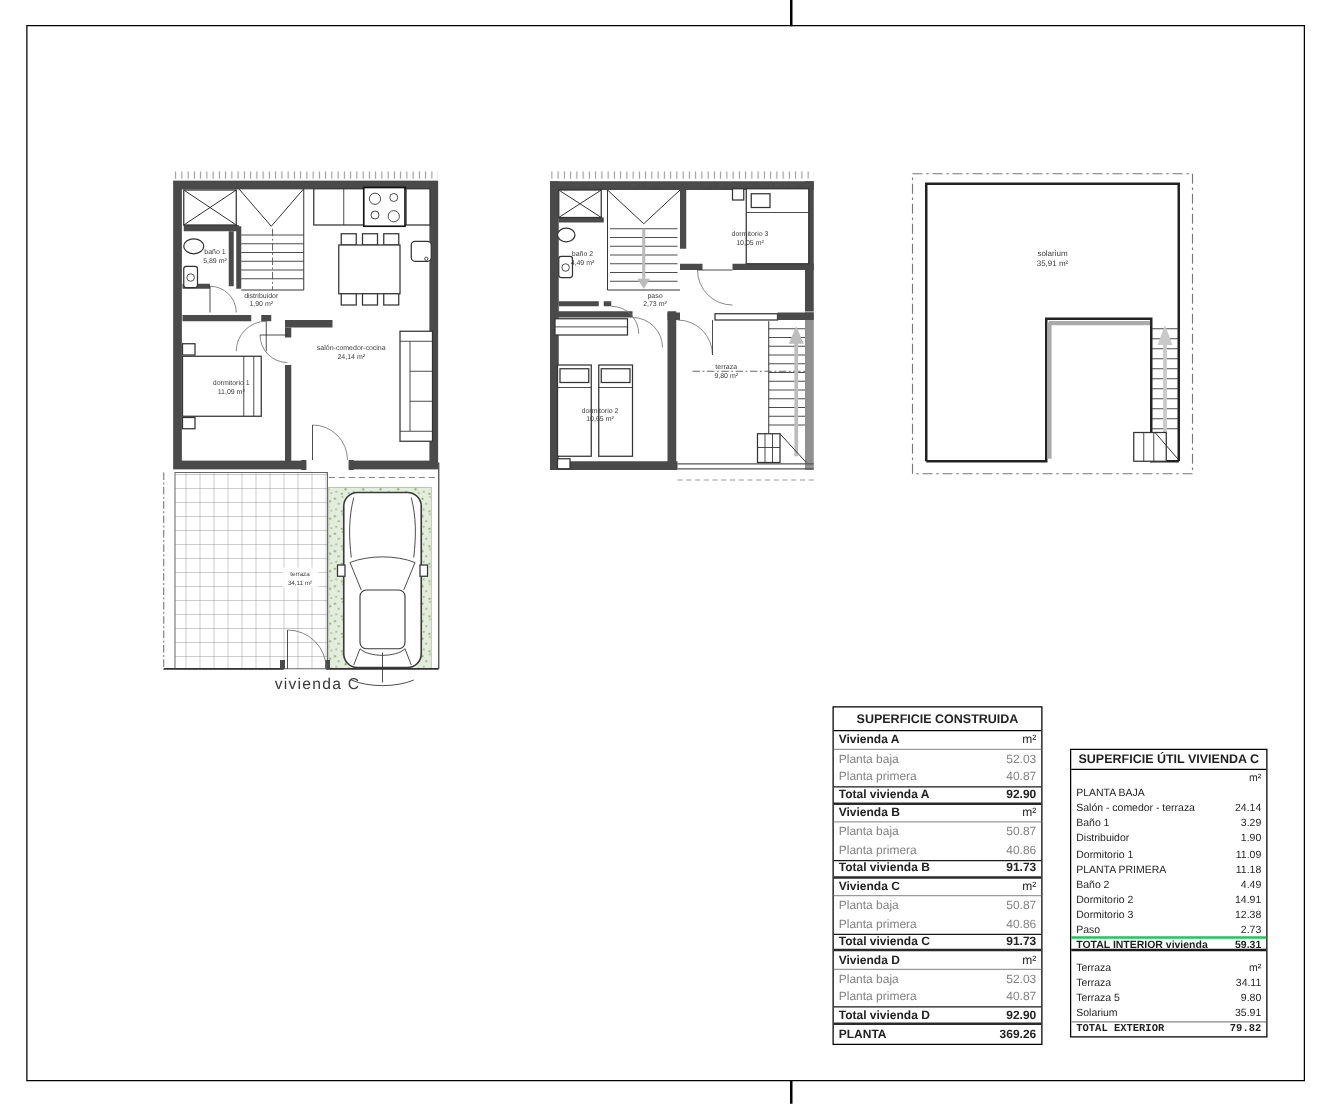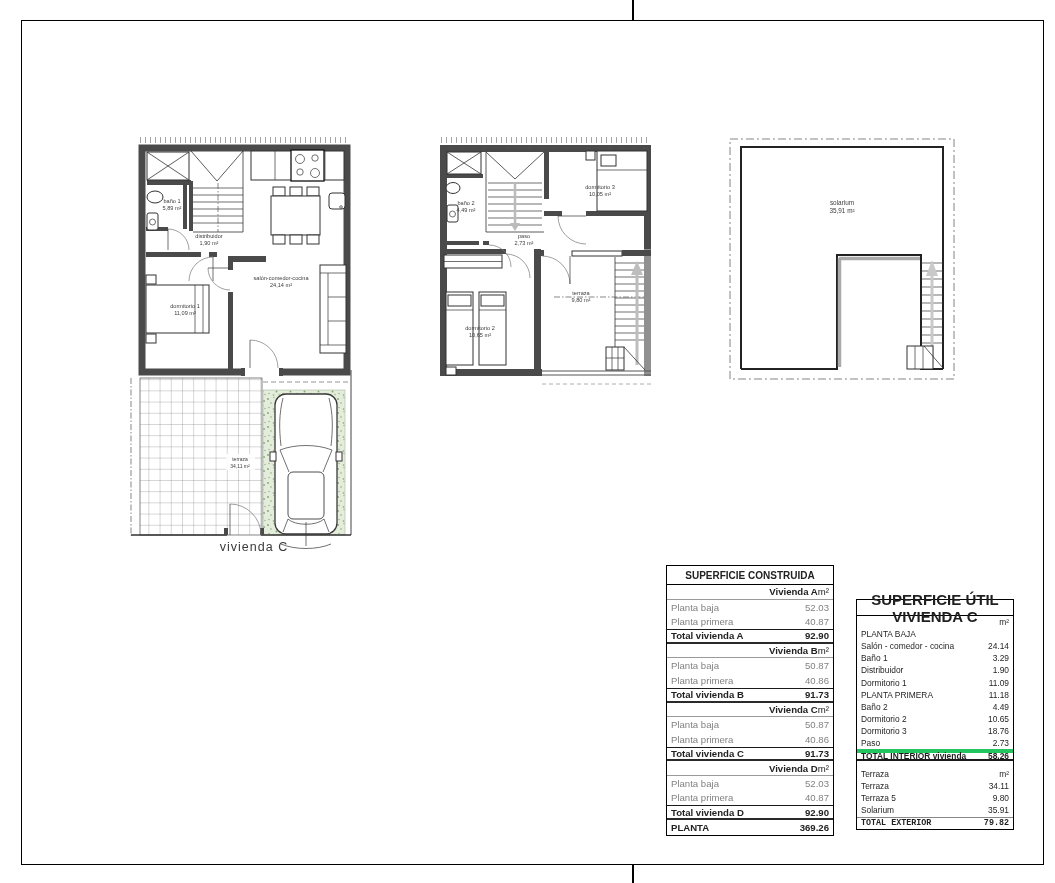--- a/index.html
+++ b/index.html
@@ -27,30 +27,30 @@
        display:flex;align-items:center;justify-content:center;}
   .trow{display:flex;justify-content:space-between;align-items:center;
        padding:0 4px;box-sizing:border-box;}
   .trow .tl{white-space:nowrap;}
   .trow .tv{white-space:nowrap;text-align:right;}
   
   .t-construida{left:666px;top:565px;width:168px;font-size:9.6px;color:#222;}
   .t-construida .thead{height:18px;font-size:10px;}
   .t-construida .trow{height:14.7px;}
   .t-construida .trow.plain{color:#828282;}
-  .t-construida .trow.unit{border-bottom:1px solid #9a9a9a;justify-content:flex-end;}
+  .t-construida .trow.unit{border-bottom:1px solid #9a9a9a;}
   .t-construida .trow.unit .tl{font-weight:bold;}
   .t-construida .trow.total{font-weight:bold;border-top:1px solid #1a1a1a;
        border-bottom:2.5px solid #2a2a2a;justify-content:space-between;}
   .t-construida .trow.grand{font-weight:bold;}
   
   .t-util{left:856px;top:599px;width:158px;font-size:8.4px;color:#1f1f1f;}
-  .t-util .thead{height:15px;font-size:15px;}
+  .t-util .thead{height:15px;font-size:10px;}
   .t-util .trow{height:12.1px;}
-  .t-util .trow.total{font-weight:bold;border-top:4px solid #22c55e;
+  .t-util .trow.total{font-weight:bold;border-top:2px solid #22c55e;
        border-bottom:2.2px solid #1a1a1a;}
   .t-util .trow.total2{font-weight:bold;border-top:1px solid #888;font-family:Liberation Mono, monospace;}
   .t-util .gap{height:7px;}
 </style>
 </head>
 <body>
 
 <div class="sheet-border"></div>
 <div class="regmark top"></div>
 <div class="regmark bottom"></div>
@@ -441,21 +441,21 @@
   <div class="thead">SUPERFICIE ÚTIL VIVIENDA C</div>
   <div class="trow">
       <span class="tl"></span>
       <span class="tv">m²</span>
     </div>
   <div class="trow">
       <span class="tl">PLANTA BAJA</span>
       <span class="tv"></span>
     </div>
   <div class="trow">
-      <span class="tl">Salón - comedor - cocina</span>
+      <span class="tl">Salón - comedor - terraza</span>
       <span class="tv">24.14</span>
     </div>
   <div class="trow">
       <span class="tl">Baño 1</span>
       <span class="tv">3.29</span>
     </div>
   <div class="trow">
       <span class="tl">Distribuidor</span>
       <span class="tv">1.90</span>
     </div>
@@ -466,33 +466,33 @@
   <div class="trow">
       <span class="tl">PLANTA PRIMERA</span>
       <span class="tv">11.18</span>
     </div>
   <div class="trow">
       <span class="tl">Baño 2</span>
       <span class="tv">4.49</span>
     </div>
   <div class="trow">
       <span class="tl">Dormitorio 2</span>
-      <span class="tv">10.65</span>
+      <span class="tv">14.91</span>
     </div>
   <div class="trow">
       <span class="tl">Dormitorio 3</span>
-      <span class="tv">18.76</span>
+      <span class="tv">12.38</span>
     </div>
   <div class="trow">
       <span class="tl">Paso</span>
       <span class="tv">2.73</span>
     </div>
   <div class="trow total">
       <span class="tl">TOTAL INTERIOR vivienda</span>
-      <span class="tv">58.26</span>
+      <span class="tv">59.31</span>
     </div>
   <div class="gap"></div>
   <div class="trow">
       <span class="tl">Terraza</span>
       <span class="tv">m²</span>
     </div>
   <div class="trow">
       <span class="tl">Terraza</span>
       <span class="tv">34.11</span>
     </div>

